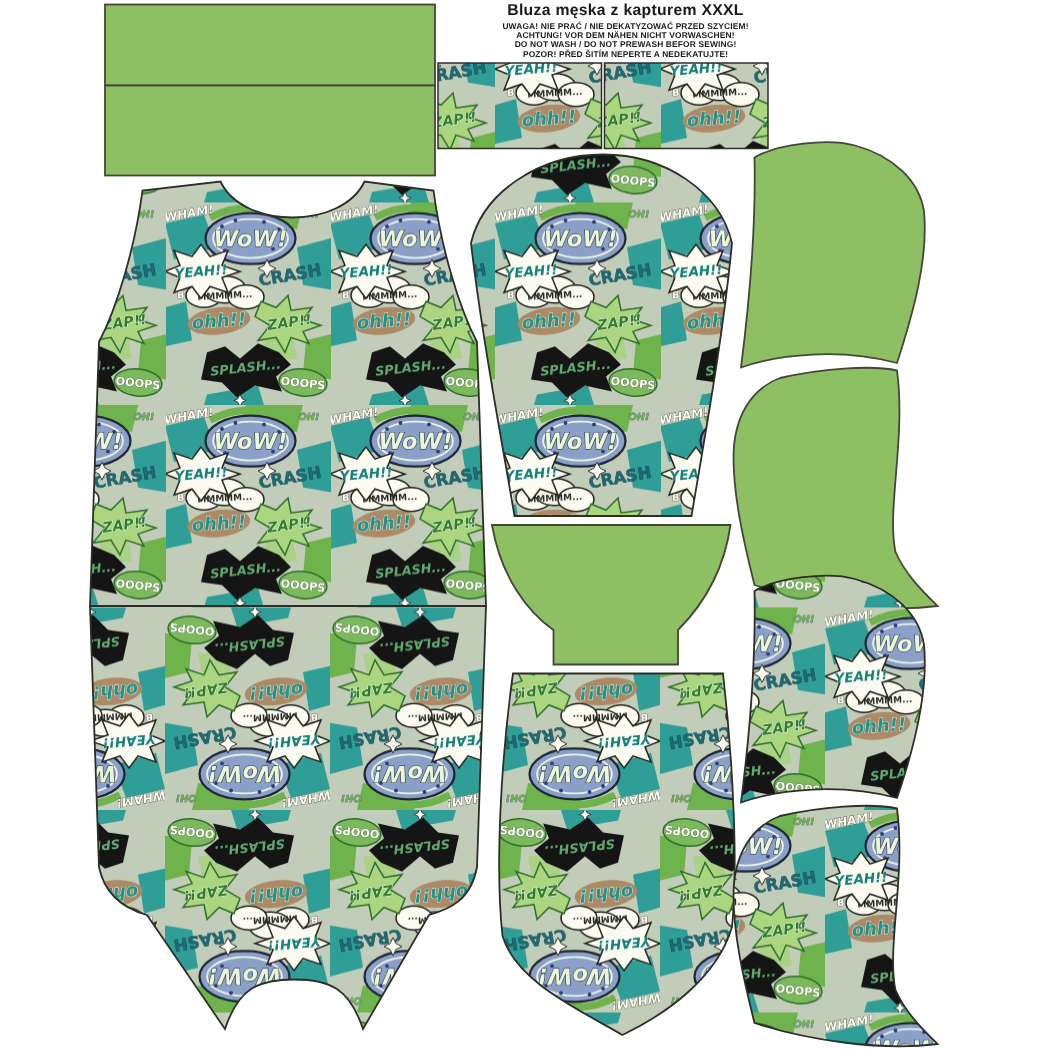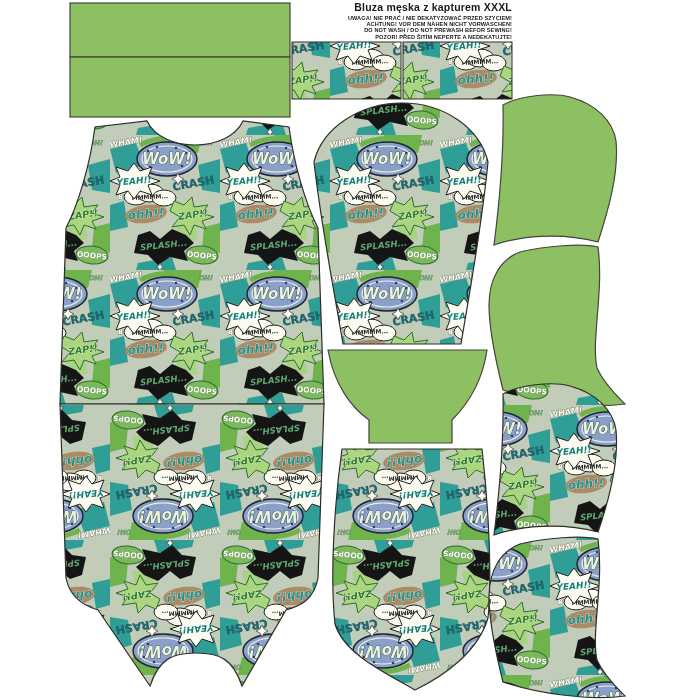--- a/index.html
+++ b/index.html
@@ -1,20 +1,20 @@
 <!DOCTYPE html>
 <html><head>
 <meta charset="utf-8">
 <style>
   html,body{margin:0;padding:0;background:#ffffff;}
   .panel{position:relative;width:700px;height:700px;background:#ffffff;overflow:hidden;
          font-family:"Liberation Sans",sans-serif;}
   .panel svg{position:absolute;left:0;top:0;}
   .care-label{position:absolute;left:290px;top:2px;width:222px;height:40px;
-              text-align:right;color:#1a1a1a;line-height:1.12;}
+              text-align:center;color:#1a1a1a;line-height:1.12;padding-left:16px;}
   .care-title{font-size:10.5px;font-weight:bold;letter-spacing:.2px;margin-bottom:1px;
               font-family:"Liberation Sans",sans-serif;}
   .care-warn{font-size:5.6px;font-weight:bold;letter-spacing:.1px;
              font-family:"Liberation Sans",sans-serif;}
   text{font-family:"DejaVu Sans",sans-serif;}
 </style>
 </head>
 <body>
 
 <div class="panel">

